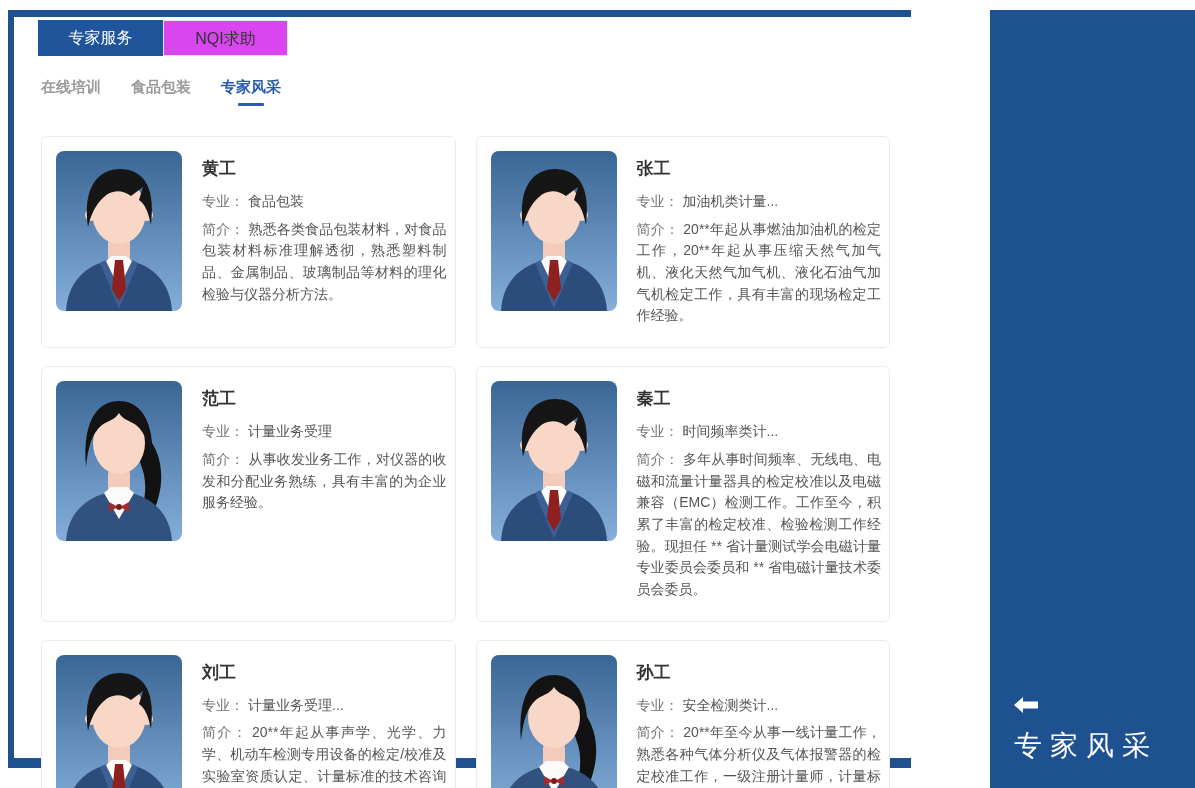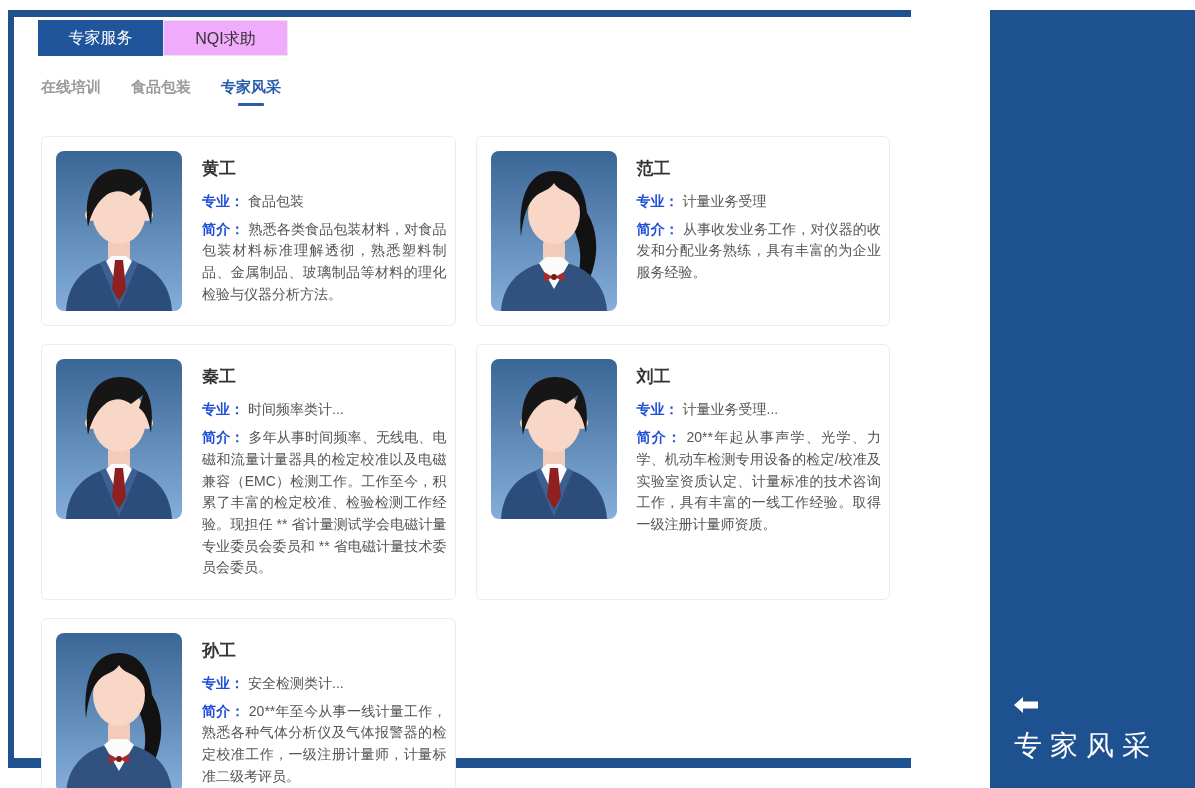--- a/index.html
+++ b/index.html
@@ -10,40 +10,40 @@
   
   .panel { position:absolute; left:8px; top:10px; width:903px; height:758px;
     background:#fff; border-left:6px solid #1d5190; border-top:7px solid #1d5190;
     border-bottom:10px solid #1d5190; }
 
   
   .tabs { display:flex; padding:3px 0 0 24px; }
   .tab { height:36px; line-height:36px; min-width:125px; text-align:center;
     font-size:16px; padding:0 18px; cursor:pointer; }
   .tab.active { background:#20559c; color:#ffffff; }
-  .tab.inactive { background:#f0abfc; color:#333333; border:1px solid #e8e8e8; }
+  .tab.inactive { background:#d946ef; color:#333333; border:1px solid #e8e8e8; }
 
   
   .subnav { display:flex; gap:30px; margin:22px 0 0 27px; }
   .subnav-item { font-size:15px; font-weight:bold; color:#9b9b9b; cursor:pointer; }
   .subnav-item.active { color:#2a5caa; }
   .subnav-item.active .underline { width:26px; height:3px; background:#2a5caa;
     margin:6px auto 0; border-radius:1px; }
 
   
   .grid { display:grid; grid-template-columns:1fr 1fr; column-gap:20px; row-gap:18px;
     margin:30px 21px 0 27px; }
   .card { display:flex; gap:20px; padding:14px 8px 14px 14px; background:#fff;
     border:1px solid #ececec; border-radius:6px;justify-content:center; }
   .av { flex:0 0 126px; width:126px; height:160px; border-radius:8px; display:block; }
   .info { flex:1; min-width:0; padding-top:2px; }
   .name { font-size:17px; font-weight:bold; color:#333; margin:4px 0 11px; }
   .line { font-size:14px; color:#555; line-height:1.55; margin-bottom:6px;
     text-align:justify; }
-  .lbl { font-weight:bold; color:#1d4ed8; margin-right:4px; }
+  .lbl { font-weight:normal; color:#737373; margin-right:4px; }
 
   
   .sidebar { position:absolute; left:990px; top:10px; width:205px; height:778px;
     background:#1d5190; }
   .side-widget { position:absolute; left:24px; top:687px; cursor:pointer; }
   .side-arrow { display:block; margin-bottom:14px; }
   .side-label { color:#ffffff; font-size:28px; letter-spacing:8px; white-space:nowrap; }
 </style>
 </head>
 <body>
@@ -103,20 +103,30 @@
       <svg class="av" viewBox="0 0 126 160">
           <use href="#av-male"></use>
         </svg>
       <div class="info">
         <div class="name">黄工</div>
         <div class="line"><span class="lbl">专业：</span><span>食品包装</span></div>
         <div class="line"><span class="lbl">简介：</span><span>熟悉各类食品包装材料，对食品包装材料标准理解透彻，熟悉塑料制品、金属制品、玻璃制品等材料的理化检验与仪器分析方法。</span></div>
       </div>
     </div>
 
+    <div class="card">
+      <svg class="av" viewBox="0 0 126 160">
+          <use href="#av-male"></use>
+        </svg>
+      <div class="info">
+        <div class="name">张工</div>
+        <div class="line"><span class="lbl">专业：</span><span>加油机类计量...</span></div>
+        <div class="line"><span class="lbl">简介：</span><span>20**年起从事燃油加油机的检定工作，20**年起从事压缩天然气加气机、液化天然气加气机、液化石油气加气机检定工作，具有丰富的现场检定工作经验。</span></div>
+      </div>
+    </div>
 
     <div class="card">
       <svg class="av" viewBox="0 0 126 160">
           <use href="#av-female"></use>
         </svg>
       <div class="info">
         <div class="name">范工</div>
         <div class="line"><span class="lbl">专业：</span><span>计量业务受理</span></div>
         <div class="line"><span class="lbl">简介：</span><span>从事收发业务工作，对仪器的收发和分配业务熟练，具有丰富的为企业服务经验。</span></div>
       </div>

